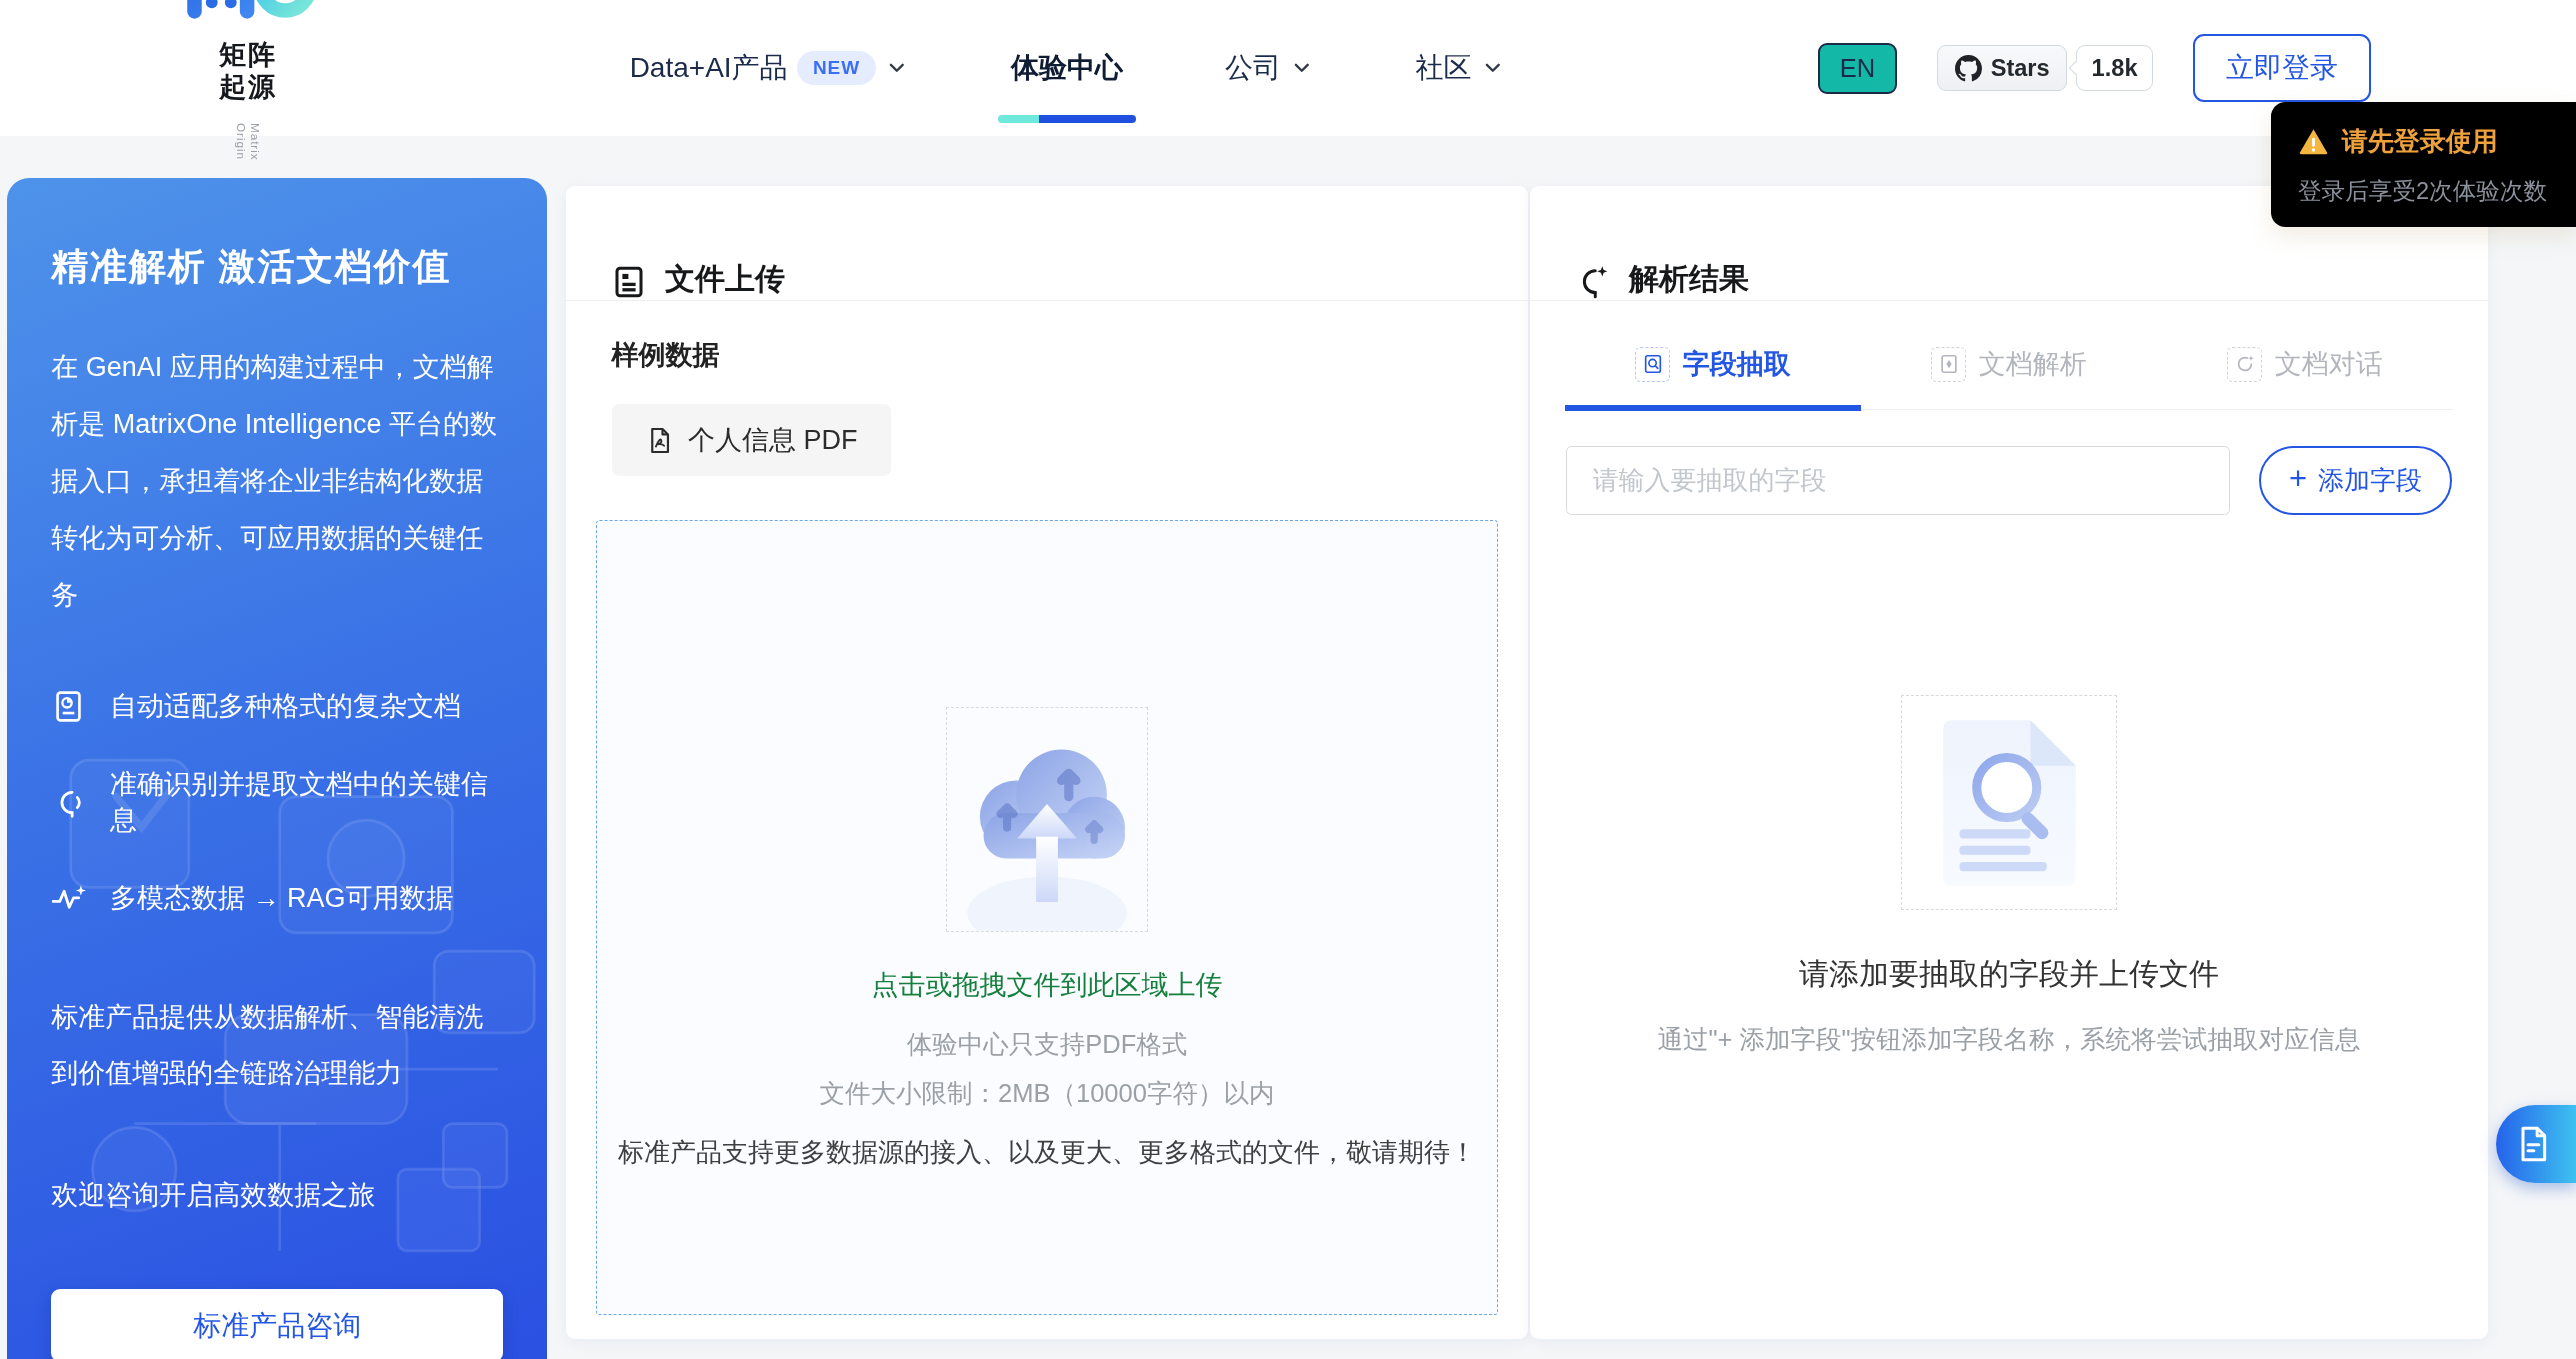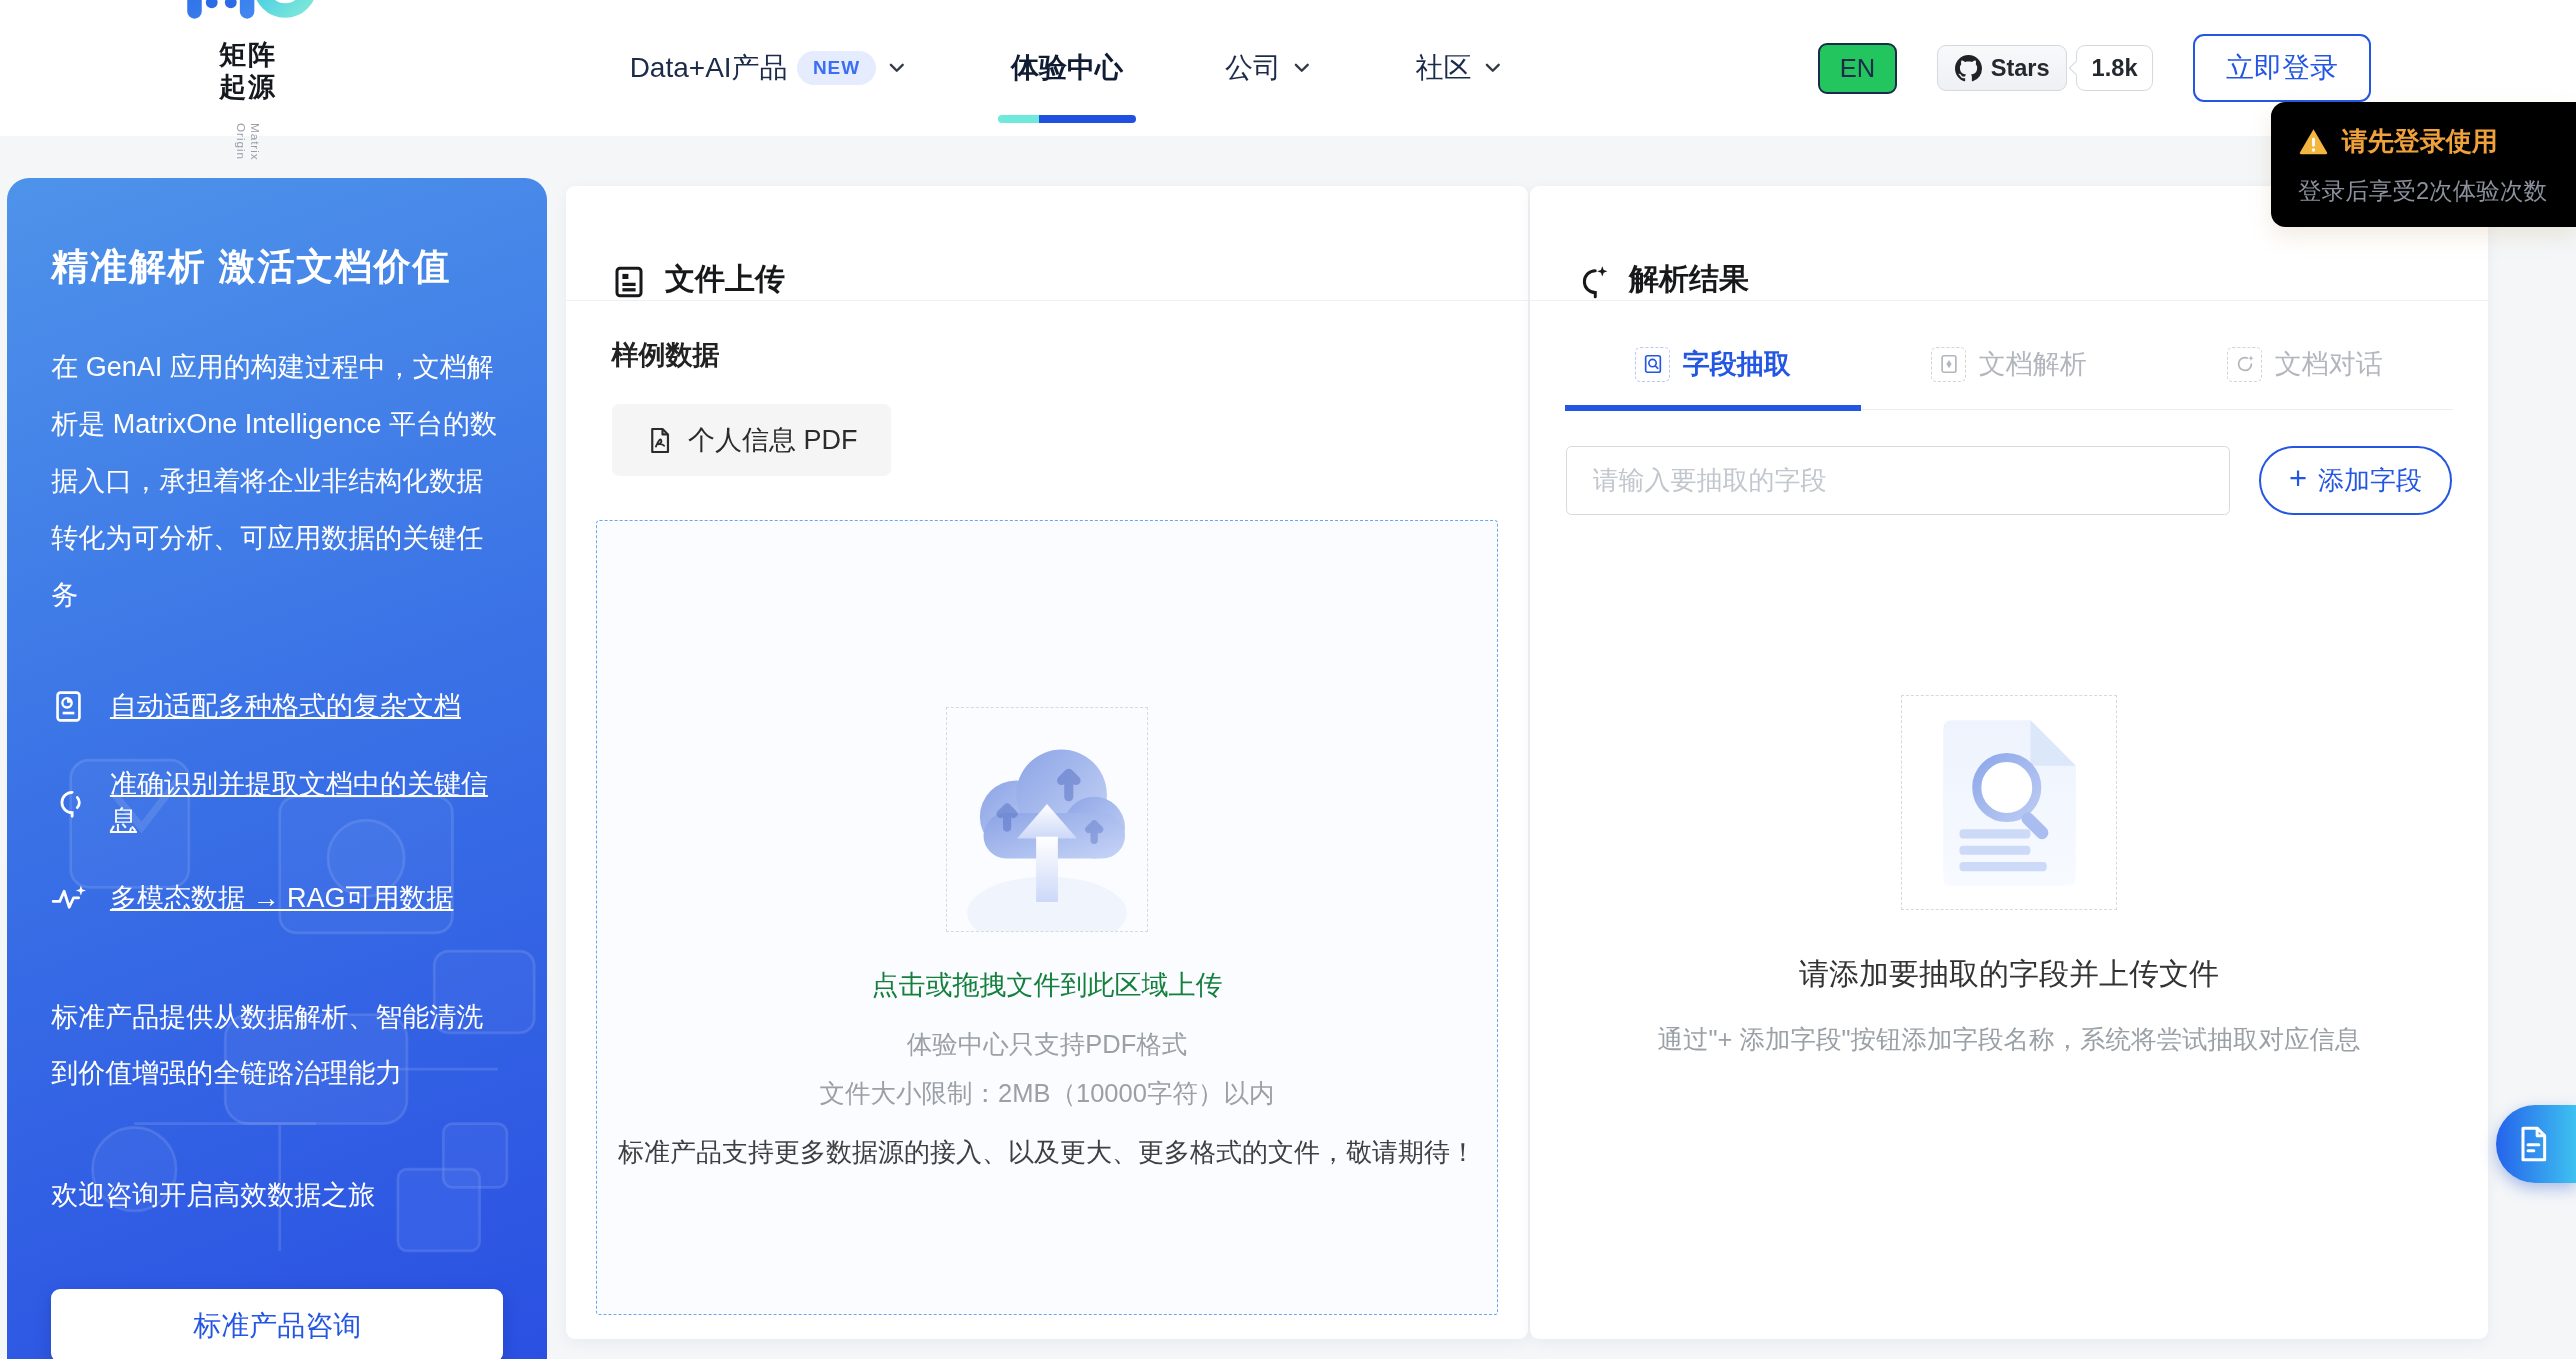--- a/index.html
+++ b/index.html
@@ -14,21 +14,21 @@
   .logo-en { writing-mode:vertical-rl; font-size:11.8px; color:#9aa0a8; letter-spacing:0.9px; height:78px; }
   .nav-menu { display:flex; align-items:center; gap:102px; }
   .nav-item { position:relative; display:flex; align-items:center; gap:9px; font-size:28px; color:#1c2b4a;
               cursor:pointer; padding:12.7px 0; }
   .nav-item.active { font-weight:bold; color:#0f1c33; }
   .nav-underline { position:absolute; left:50%; transform:translateX(-50%); bottom:-23.6px; width:138px; height:8.2px;
                    border-radius:4.5px; background:linear-gradient(90deg,#6fe9db 0%,#6fe9db 30%,#2050e0 30%,#2050e0 100%); }
   .badge-new { background:#e5ecfd; color:#3b6ef5; font-size:19px; font-weight:bold; padding:6.4px 16.4px;
                border-radius:20px; letter-spacing:0.9px; }
   .nav-right { display:flex; align-items:center; gap:40px; }
-  .btn-lang { border:2.3px solid #1c2b4a; border-radius:9px; background:#22c55e; font-size:25.5px; color:#1c2b4a;
+  .btn-lang { border:2.3px solid #1c2b4a; border-radius:9px; background:#14b8a6; font-size:25.5px; color:#1c2b4a;
               padding:9px 20px; cursor:pointer; font-family:inherit; }
   .gh-widget { display:flex; align-items:center; gap:9px; cursor:pointer; }
   .gh-stars { display:flex; align-items:center; gap:9px; background:linear-gradient(#f8f9fb,#eef0f3);
               border:1.8px solid #d4d9de; border-radius:9px; padding:8.2px 16.4px; font-size:23.6px; font-weight:bold; color:#24292f; }
   .gh-count { position:relative; background:#fff; border:1.8px solid #d4d9de; border-radius:9px; padding:8.2px 14.5px;
               font-size:23.6px; font-weight:bold; color:#24292f; }
   .gh-count::before { content:""; position:absolute; left:-6.4px; top:50%; width:10px; height:10px; background:#fff;
               border-left:1.8px solid #d4d9de; border-bottom:1.8px solid #d4d9de; transform:translateY(-50%) rotate(45deg); }
   .btn-login { border:2.3px solid #2456e4; border-radius:11px; background:#fff; color:#2456e4; font-size:28px;
                padding:12.7px 31px; cursor:pointer; font-family:inherit; }
@@ -39,21 +39,21 @@
   .toast-title { display:flex; align-items:center; gap:12.7px; color:#efa23b; font-size:26px; font-weight:600; }
   .toast-sub { margin-top:16.4px; color:#8c919c; font-size:23.6px; }
 
   
   .hero { position:absolute; left:7.3px; top:178px; width:540px; height:1182px; border-radius:22px 22px 0 0;
           background:linear-gradient(160deg,#4e93ea 0%,#3a72e6 46%,#2a50e2 100%); color:#fff; padding:0 44px;
           overflow:hidden; }
   .hero-art { position:absolute; left:0; top:564px; width:540px; height:618px; opacity:.35; pointer-events:none; }
   .hero-title { position:relative; margin-top:64px; font-size:37px; font-weight:bold; letter-spacing:1.8px; }
   .hero-desc { position:relative; margin-top:47px; font-size:27px; line-height:57px; }
-  .hero-feats { position:relative; margin-top:64px; display:flex; flex-direction:column; gap:42px;text-decoration:underline; }
+  .hero-feats { position:relative; margin-top:64px; display:flex; flex-direction:column; gap:42px; }
   .feat { display:flex; align-items:center; gap:23.6px; font-size:27px; }
   .feat svg { flex:0 0 auto; }
   .hero-p2 { position:relative; margin-top:73px; font-size:27px; line-height:56px; }
   .hero-p3 { position:relative; margin-top:76px; font-size:27px; }
   .hero-cta { position:relative; margin-top:76px; width:100%; height:73px; background:#fff; border:none; border-radius:9px;
               color:#2456e4; font-size:28px; font-weight:500; cursor:pointer; font-family:inherit;
               box-shadow:0 5.5px 14.5px rgba(10,40,120,.25); }
 
   
   .card { position:absolute; top:186px; height:1153px; background:#fff; border-radius:9px;

